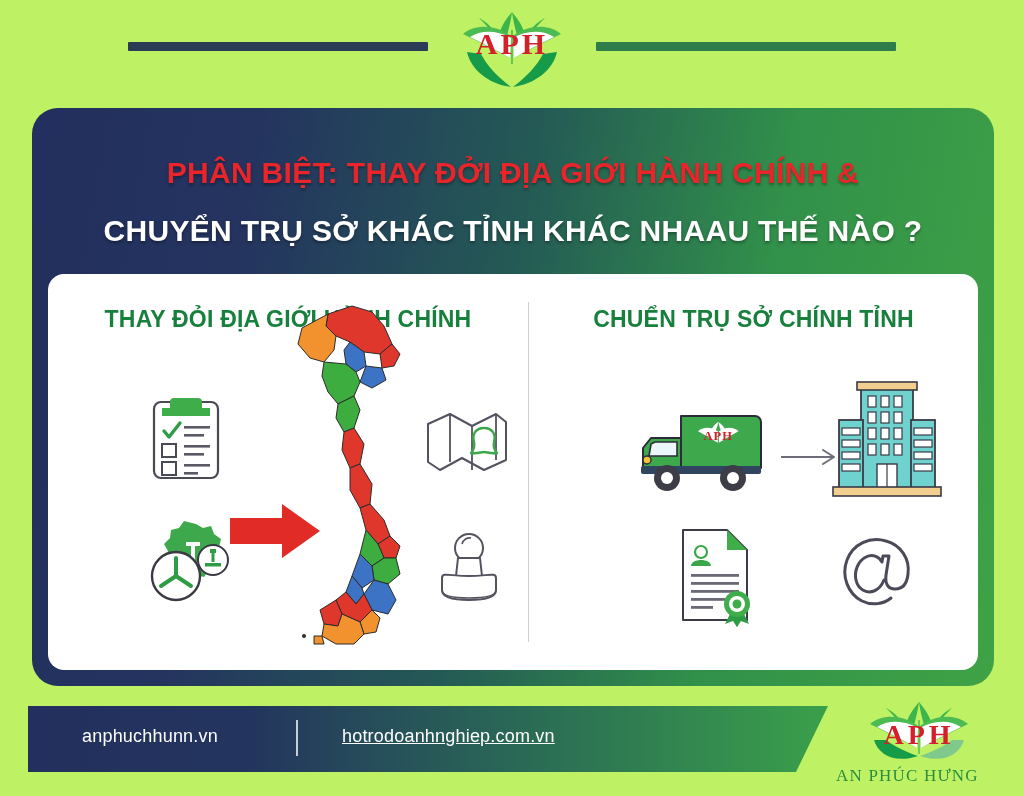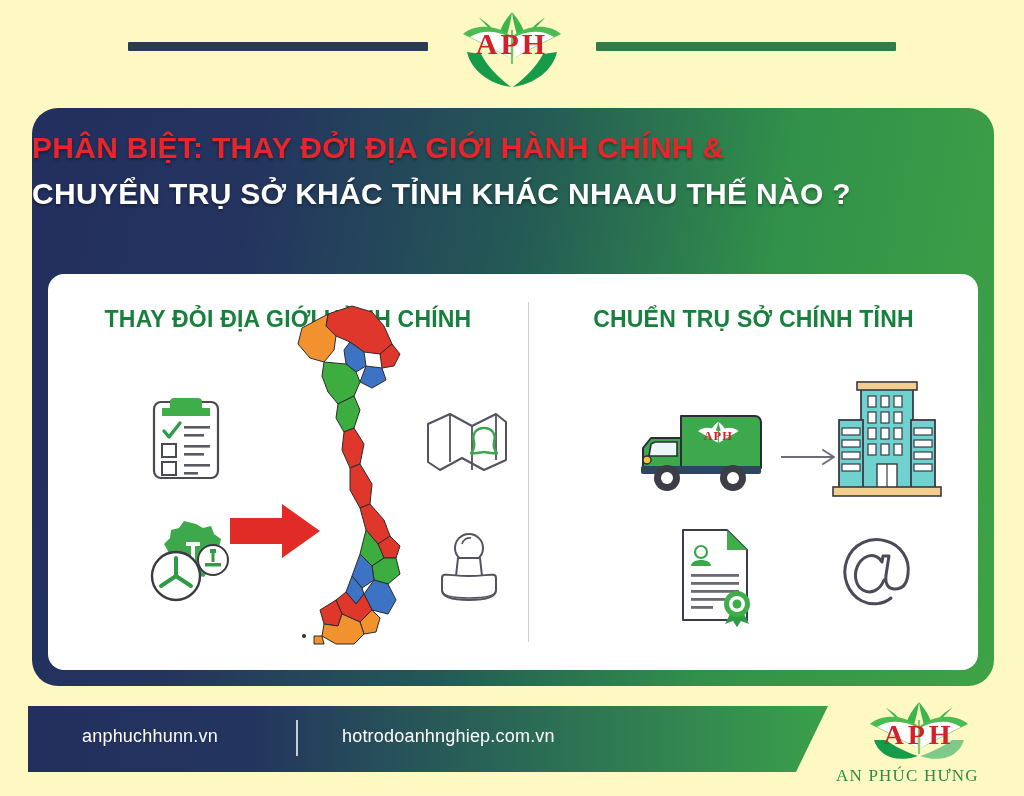--- a/index.html
+++ b/index.html
@@ -2,21 +2,21 @@
 <html><head>
 <meta charset="utf-8">
 <style>
   * { box-sizing: border-box; margin: 0; padding: 0; }
   html, body {
     width: 1024px; height: 796px;
     background: #ffffff;
     font-family: "Liberation Sans", sans-serif;
     overflow: hidden;
   }
-  .page { position: relative; width: 1024px; height: 796px; background:#fef9c3; }
+  .page { position: relative; width: 1024px; height: 796px; background:#bef264; }
 
   
   .topbar {
     position: absolute; left: 0; top: 0; width: 1024px; height: 100px;
   }
   .rule {
     position: absolute; top: 42px; height: 9px;
     background: #2b3a55; border-radius: 1px;
   }
   .rule.left  { left: 128px; width: 300px; }
@@ -32,31 +32,31 @@
 
   
   .card {
     position: absolute; left: 32px; top: 108px; width: 962px; height: 578px;
     border-radius: 26px;
     background: linear-gradient(100deg,
         #232f5e 0%, #24345f 22%, #245a55 48%, #31904a 72%, #3fa345 100%);
     overflow: hidden;
   }
   .card-title {
-    position: absolute; left: 0; top: 21px; width: 100%;
-    text-align: left; line-height: 1.28;
+    position: absolute; left: 0; top: 46px; width: 100%;
+    text-align: center; line-height: 1.28;
   }
   .t-line1 {
     display:block; color:#e8252a; font-weight: 800; font-size: 30px;
     letter-spacing: .3px;
     text-shadow: 0 2px 3px rgba(0,0,0,.35);
   }
   .t-line2 {
     display:block; color:#ffffff; font-weight: 800; font-size: 30px;
-    letter-spacing: .3px; margin-top: 8px;
+    letter-spacing: .3px; margin-top: 20px;
     text-shadow: 0 2px 3px rgba(0,0,0,.35);
   }
 
   .panel {
     position: absolute; left: 16px; top: 166px;
     width: 930px; height: 396px;
     background: #ffffff; border-radius: 16px;
   }
   .divider {
     position: absolute; left: 480px; top: 28px; width: 1px; height: 340px;
@@ -79,21 +79,21 @@
   .footer {
     position: absolute; left: 28px; top: 706px; width: 800px; height: 66px;
     background: linear-gradient(90deg, #232f5e 0%, #23355e 28%, #2a6a55 62%, #3aa04a 100%);
     clip-path: polygon(0 0, 100% 0, 96% 100%, 0 100%);
   }
   .furl {
     position: absolute; top: 20px; color: #fff; font-size: 18px;
     font-weight: 400; letter-spacing: .2px; text-align: center;
   }
   .furl.a { left: 54px; }
-  .furl.b { left: 314px; }
+  .furl.b { left: 314px; text-decoration: underline; }
   .fsep {
     position: absolute; left: 268px; top: 14px; width: 2px; height: 36px;
     background: rgba(255,255,255,.75);
   }
   .logo-bot { position: absolute; left: 836px; top: 692px; width: 164px; height: 96px; }
   .logo-bot .cap {
     position: absolute; left: 0; bottom: 2px; width: 100%; 
     color:#2b8c3f; font-family:"Liberation Serif", serif; font-size: 17px;
     letter-spacing: 1.2px;
   }

